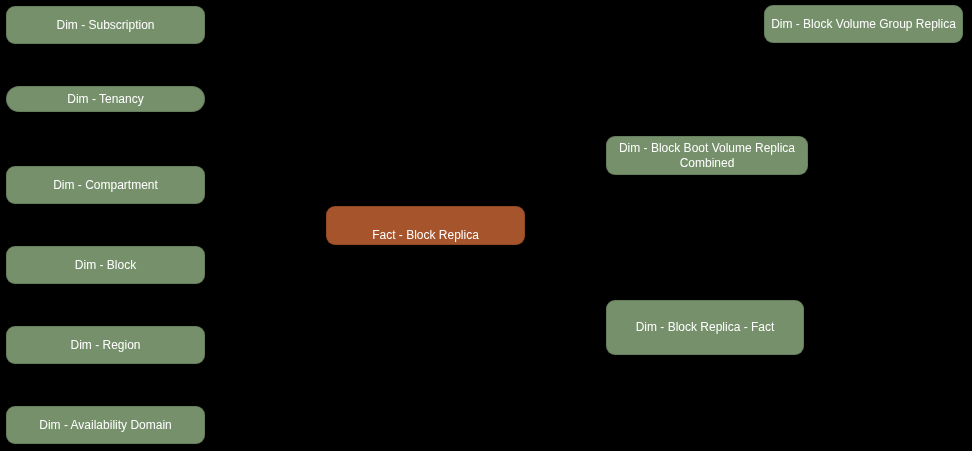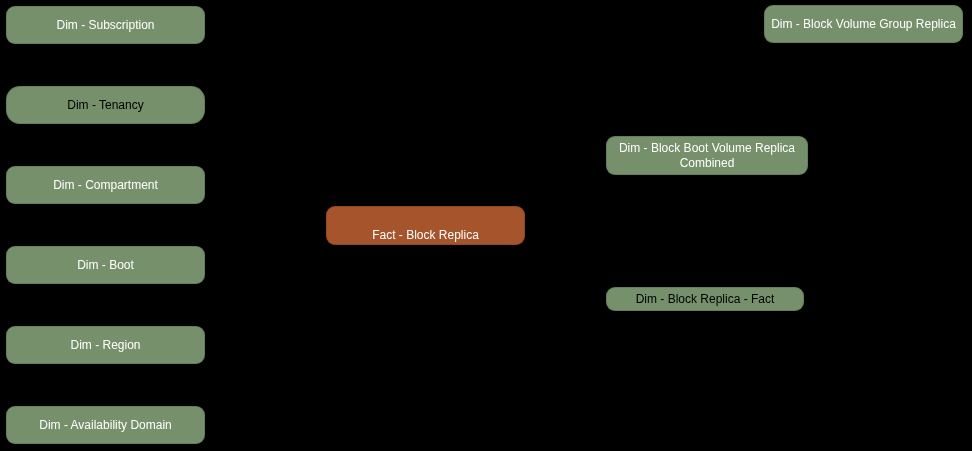--- a/index.html
+++ b/index.html
@@ -31,40 +31,40 @@
     box-shadow: inset 0 0 0 1px rgba(0,0,0,0.12);
   }
 </style>
 </head>
 <body>
 
 <div class="canvas" style="background: rgb(0, 0, 0);">
     <div class="node" style="left: 6px; top: 6px; width: 199px; height: 38px; background: rgb(117, 144, 107); color: rgb(255, 255, 255);">
       <span>Dim - Subscription</span>
     </div>
-    <div class="node" style="left: 6px; top: 86px; width: 199px; height: 38px; background: rgb(117, 144, 107); color: #000000; border-radius: 14px;">
+    <div class="node" style="left: 6px; top: 86px; width: 199px; height: 26px; background: rgb(117, 144, 107); color: #ffffff; border-radius: 14px;">
       <span>Dim - Tenancy</span>
     </div>
     <div class="node" style="left: 6px; top: 166px; width: 199px; height: 38px; background: rgb(117, 144, 107); color: rgb(255, 255, 255);">
       <span>Dim - Compartment</span>
     </div>
     <div class="node" style="left: 6px; top: 246px; width: 199px; height: 38px; background: rgb(117, 144, 107); color: rgb(255, 255, 255);">
-      <span>Dim - Boot</span>
+      <span>Dim - Block</span>
     </div>
     <div class="node" style="left: 6px; top: 326px; width: 199px; height: 38px; background: rgb(117, 144, 107); color: rgb(255, 255, 255); text-align: right;">
       <span>Dim - Region</span>
     </div>
     <div class="node" style="left: 6px; top: 406px; width: 199px; height: 38px; background: rgb(117, 144, 107); color: rgb(255, 255, 255);">
       <span>Dim - Availability Domain</span>
     </div>
     <div class="node" style="left: 326px; top: 206px; width: 199px; height: 39px; background: rgb(165, 84, 43); color: rgb(255, 255, 255); align-items: flex-end;">
       <span>Fact - Block Replica</span>
     </div>
     <div class="node" style="left: 764px; top: 5px; width: 199px; height: 38px; background: rgb(117, 144, 107); color: rgb(255, 255, 255);">
       <span>Dim - Block Volume Group Replica</span>
     </div>
     <div class="node" style="left: 606px; top: 136px; width: 202px; height: 39px; background: rgb(117, 144, 107); color: rgb(255, 255, 255);">
       <span>Dim - Block Boot Volume Replica Combined</span>
     </div>
-    <div class="node" style="left: 606px; top: 287px; width: 198px; height: 24px; background: rgb(117, 144, 107); color: #000000;">
+    <div class="node" style="left: 606px; top: 300px; width: 198px; height: 55px; background: rgb(117, 144, 107); color: #ffffff;">
       <span>Dim - Block Replica - Fact</span>
     </div>
   </div>
 
 </body></html>

